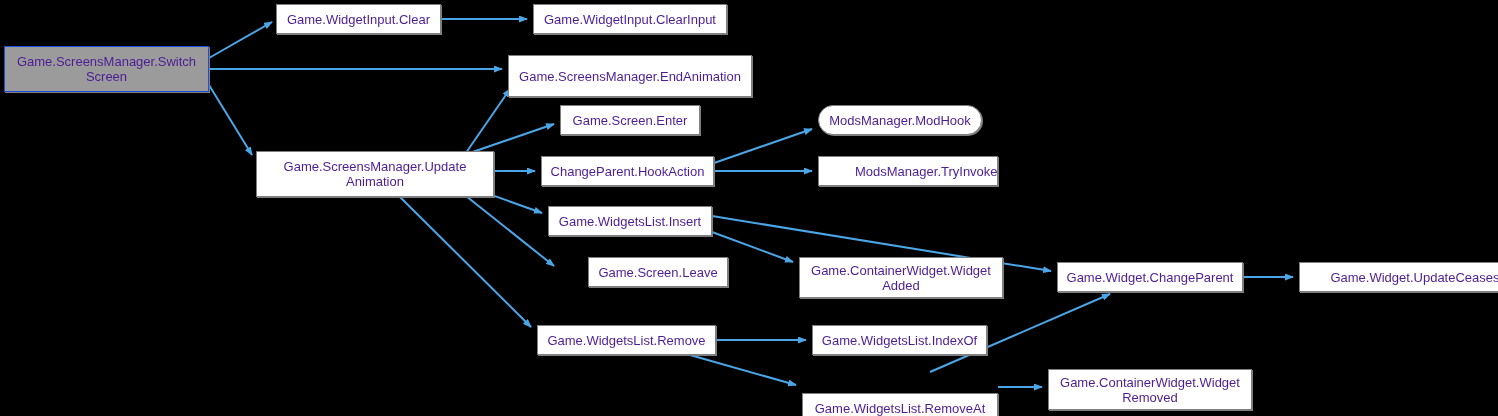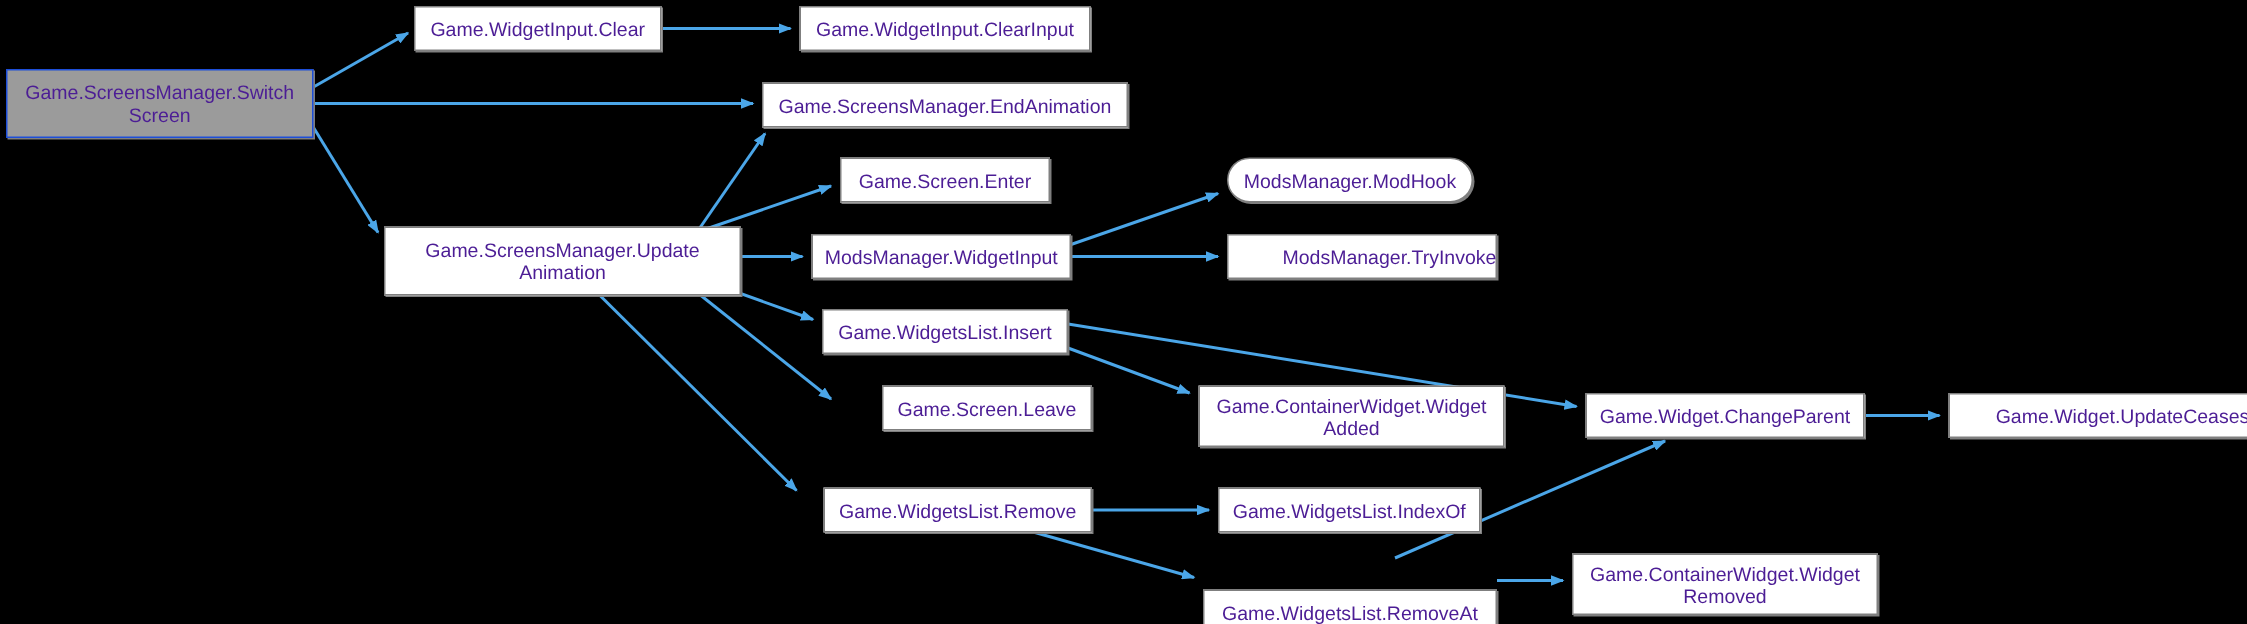--- a/index.html
+++ b/index.html
@@ -88,56 +88,56 @@
       <div class="node highlight" style="left: 4px; top: 46px; width: 205px; height: 46px;">
         <span class="node-label">Game.ScreensManager.Switch
 Screen</span>
       </div>
       <div class="node" style="left: 276px; top: 4px; width: 165px; height: 30px;">
         <span class="node-label">Game.WidgetInput.Clear</span>
       </div>
       <div class="node" style="left: 533px; top: 4px; width: 194px; height: 30px;">
         <span class="node-label">Game.WidgetInput.ClearInput</span>
       </div>
-      <div class="node" style="left: 508px; top: 55px; width: 244px; height: 30px;">
+      <div class="node" style="left: 508px; top: 55px; width: 244px; height: 42px;">
         <span class="node-label">Game.ScreensManager.EndAnimation</span>
       </div>
       <div class="node" style="left: 256px; top: 151px; width: 238px; height: 46px;">
         <span class="node-label">Game.ScreensManager.Update
 Animation</span>
       </div>
       <div class="node" style="left: 560px; top: 105px; width: 140px; height: 30px;">
         <span class="node-label">Game.Screen.Enter</span>
       </div>
       <div class="node" style="left: 818px; top: 105px; width: 164px; height: 30px; border-radius: 15px;">
         <span class="node-label">ModsManager.ModHook</span>
       </div>
       <div class="node" style="left: 541px; top: 156px; width: 173px; height: 30px;">
-        <span class="node-label">ModsManager.WidgetInput</span>
+        <span class="node-label">ChangeParent.HookAction</span>
       </div>
       <div class="node" style="left: 818px; top: 156px; width: 180px; height: 30px; padding-left: 36px;">
         <span class="node-label">ModsManager.TryInvoke</span>
       </div>
       <div class="node" style="left: 548px; top: 206px; width: 164px; height: 30px;">
         <span class="node-label">Game.WidgetsList.Insert</span>
       </div>
       <div class="node" style="left: 588px; top: 257px; width: 140px; height: 30px;">
         <span class="node-label">Game.Screen.Leave</span>
       </div>
       <div class="node" style="left: 799px; top: 257px; width: 204px; height: 41px;">
         <span class="node-label">Game.ContainerWidget.Widget
 Added</span>
       </div>
       <div class="node" style="left: 1057px; top: 262px; width: 186px; height: 30px;">
         <span class="node-label">Game.Widget.ChangeParent</span>
       </div>
       <div class="node" style="left: 1299px; top: 262px; width: 232px; height: 30px;">
         <span class="node-label">Game.Widget.UpdateCeases</span>
       </div>
-      <div class="node" style="left: 537px; top: 325px; width: 179px; height: 30px; margin-left: 12px;">
+      <div class="node" style="left: 537px; top: 325px; width: 179px; height: 30px;">
         <span class="node-label">Game.WidgetsList.Remove</span>
       </div>
       <div class="node" style="left: 812px; top: 325px; width: 175px; height: 30px;">
         <span class="node-label">Game.WidgetsList.IndexOf</span>
       </div>
       <div class="node" style="left: 802px; top: 372px; width: 196px; height: 30px; margin-top: 21px;">
         <span class="node-label">Game.WidgetsList.RemoveAt</span>
       </div>
       <div class="node" style="left: 1048px; top: 369px; width: 204px; height: 41px;">
         <span class="node-label">Game.ContainerWidget.Widget

